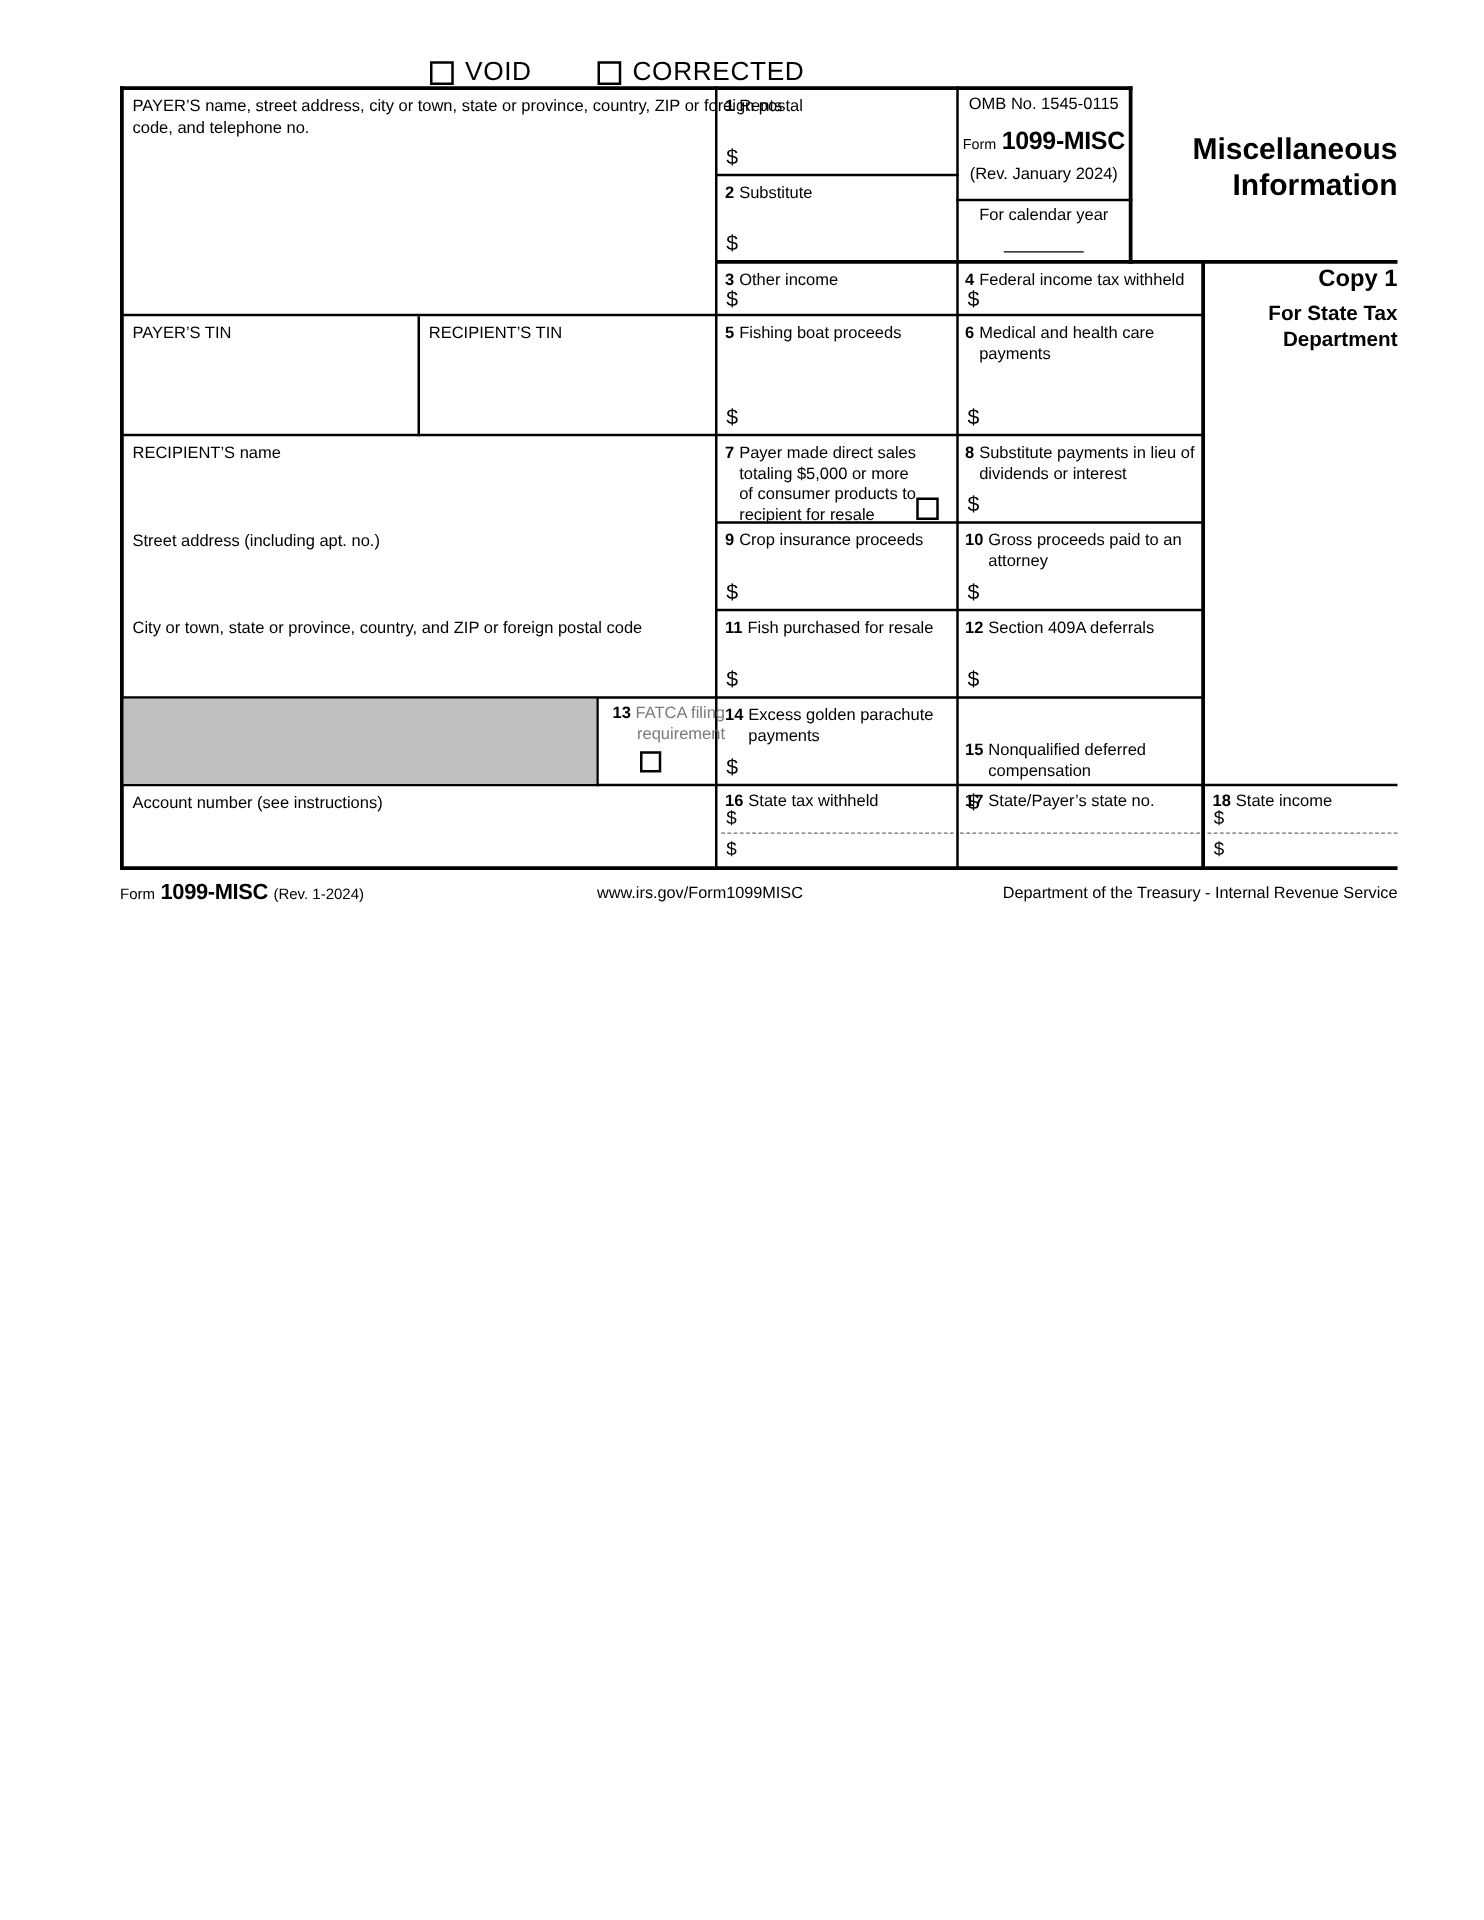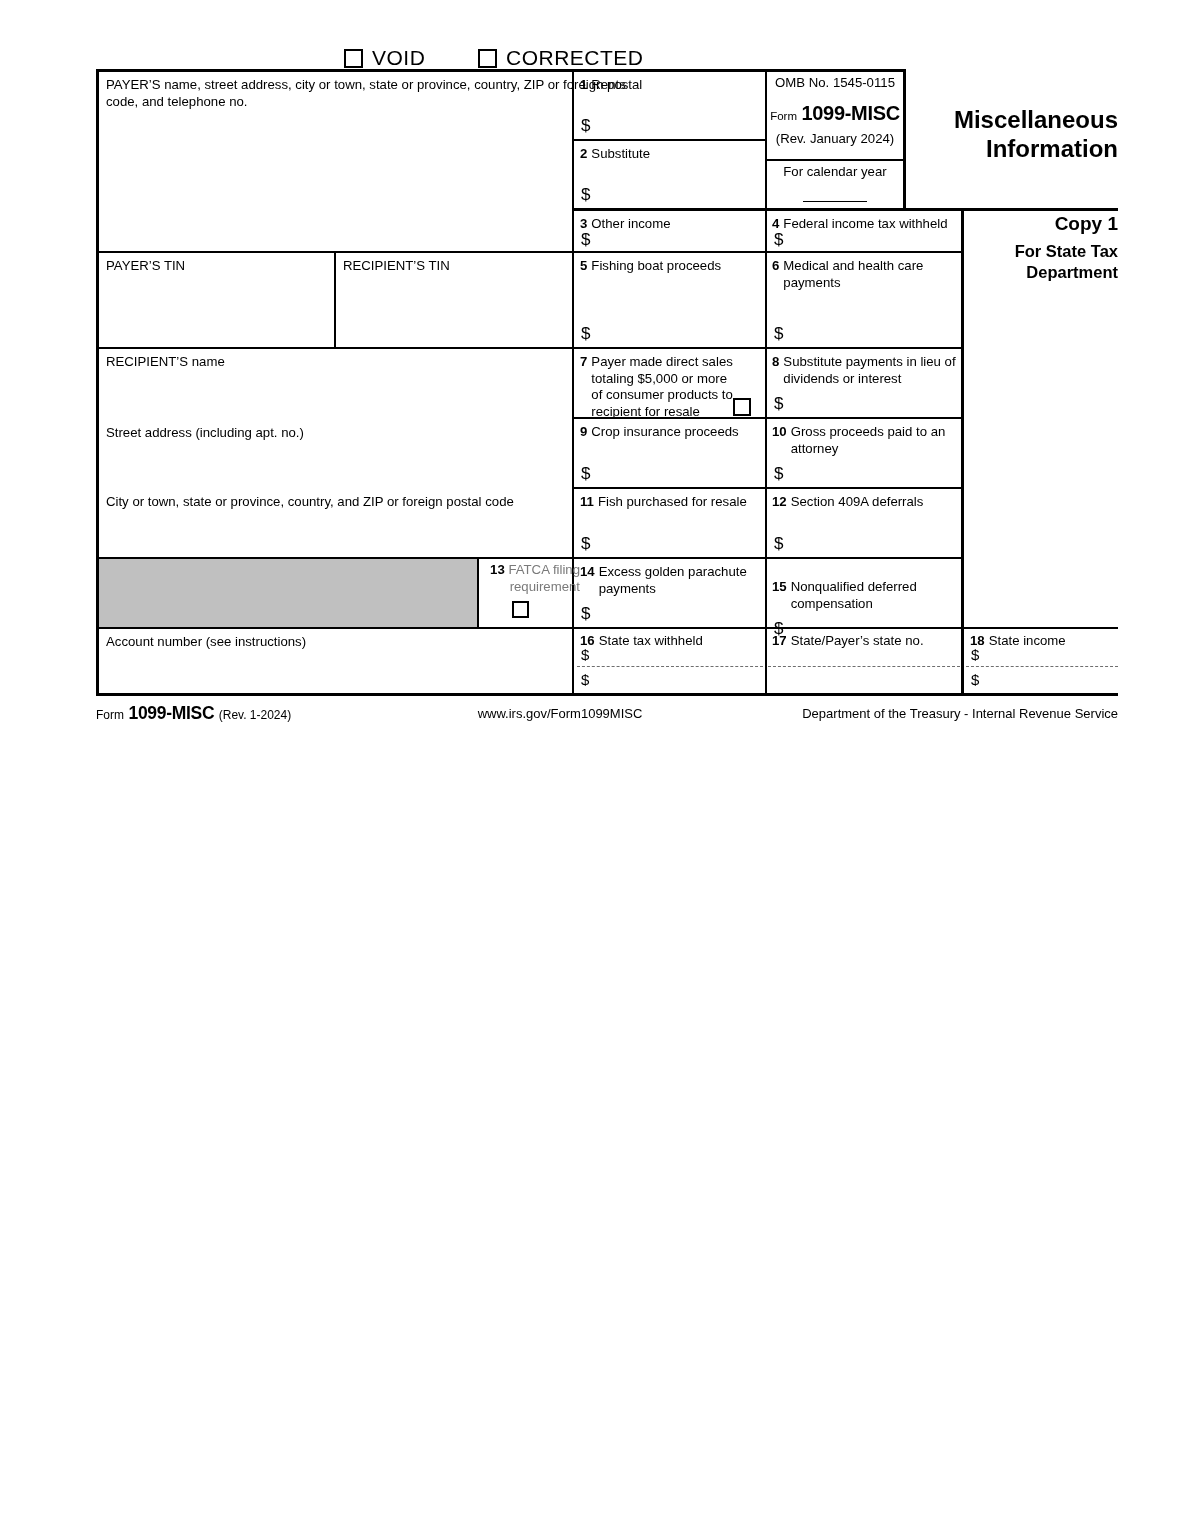--- a/index.html
+++ b/index.html
@@ -174,21 +174,21 @@
       </div>
     <span class="dollar">$</span>
   </div>
   <div class="cell" style="left:767px; top:489px; width:194px; height:68px;">
     <div class="lab" style="padding-left:5px;">
         <span class="n">12</span>
         <span class="t">Section 409A deferrals</span>
       </div>
     <span class="dollar">$</span>
   </div>
-  <div class="cell" style="left:767px; top:574px; width:194px; height:68px;">
+  <div class="cell" style="left:767px; top:587px; width:194px; height:68px;">
     <div class="lab" style="padding-left:5px;">
         <span class="n">15</span>
         <span class="t">Nonqualified deferred compensation</span>
       </div>
     <span class="dollar">$</span>
   </div>
 
   <div class="cell" style="left:574px; top:629px; width:191px; height:64px;">
     <div class="lab" style="padding-top:4px;">
         <span class="n">16</span>

